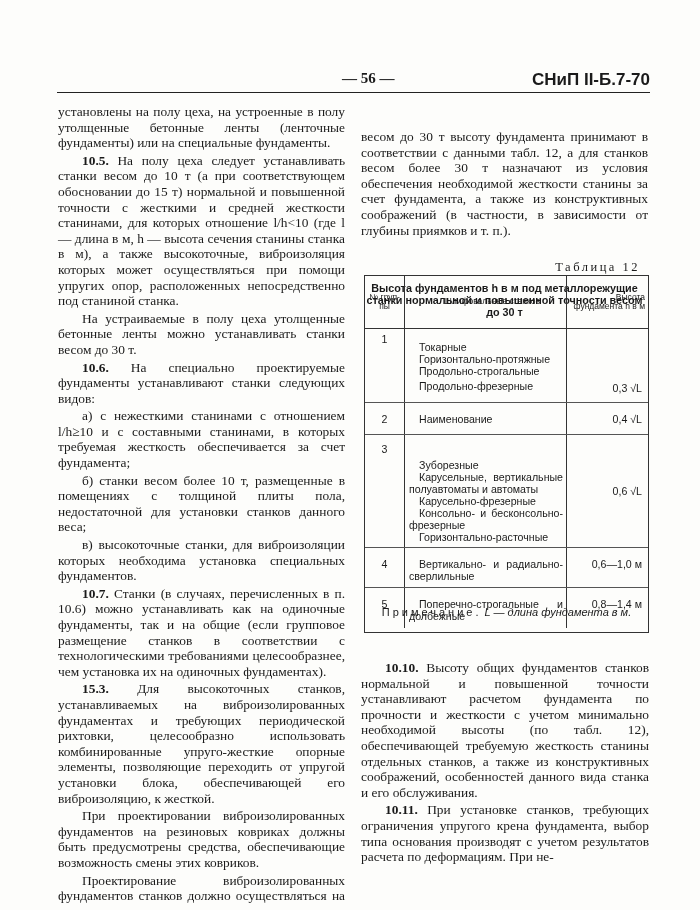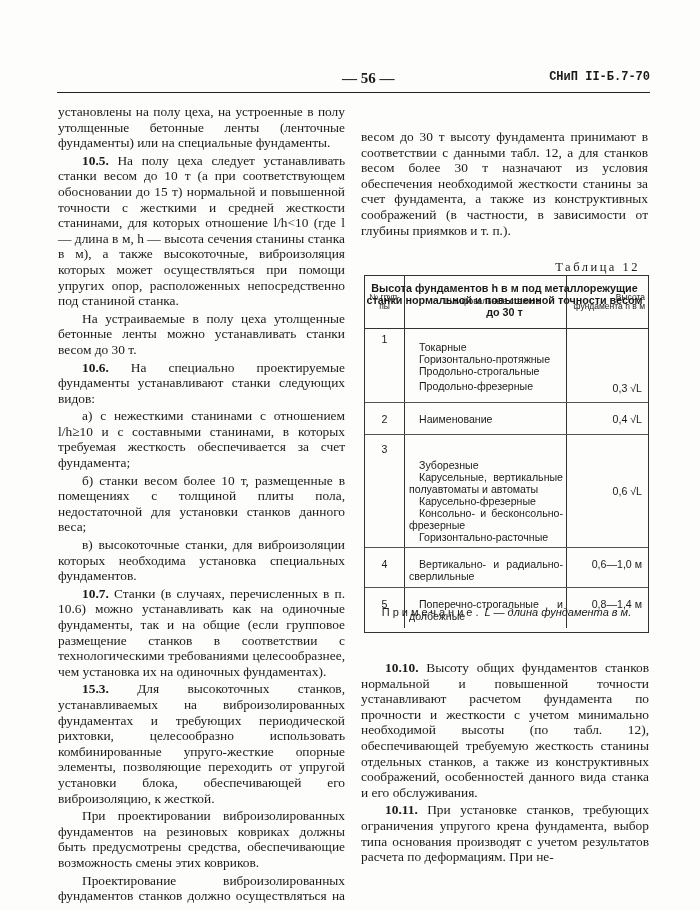--- a/index.html
+++ b/index.html
@@ -1,20 +1,20 @@
 <!DOCTYPE html>
 <html><head>
 <meta charset="utf-8">
 <style>
   html, body { margin:0; padding:0; }
   body { width:700px; height:910px; background:#fdfdfb; position:relative; overflow:hidden;
          font-family:"Liberation Serif", "DejaVu Serif", serif; color:#1a1a1a; }
   .header { position:absolute; left:57px; top:70px; width:593px; height:22px; border-bottom:1.5px solid #222; }
   .page-num { position:absolute; left:285px; top:0; font-size:15px; font-weight:bold; }
-  .doc-code { position:absolute; right:0; top:0; font-size:12px; font-weight:bold; font-family:Liberation Mono, monospace; }
+  .doc-code { position:absolute; right:0; top:0; font-size:17px; font-weight:bold; font-family:Liberation Sans, sans-serif; }
   .col { position:absolute; top:104px; width:287px; font-size:13.4px; line-height:15.6px; text-align:justify; }
   .col-left { left:58px; }
   .col-right { left:361px;margin-top:25px; }
   .p { margin:0; text-indent:0; hyphens:manual; }
   .p.ind { text-indent:24px; margin-top:2px; }
   .p b { font-weight:bold; }
   .tcap { text-align:right; font-size:12.5px; letter-spacing:2.5px; margin-top:22px; padding-right:8px; }
   .ttitle { text-align:center; font-weight:bold; font-family:"Liberation Sans","DejaVu Sans",sans-serif; font-size:10.8px; line-height:12px; margin-top:6px; }
   .tbl { position:absolute; left:364px; top:275px; width:285px; height:358px; border:1.3px solid #333; box-sizing:border-box; }
   table { border-collapse:collapse; width:100%; font-family:"Liberation Sans","DejaVu Sans",sans-serif; font-size:10.6px; line-height:12px; }

